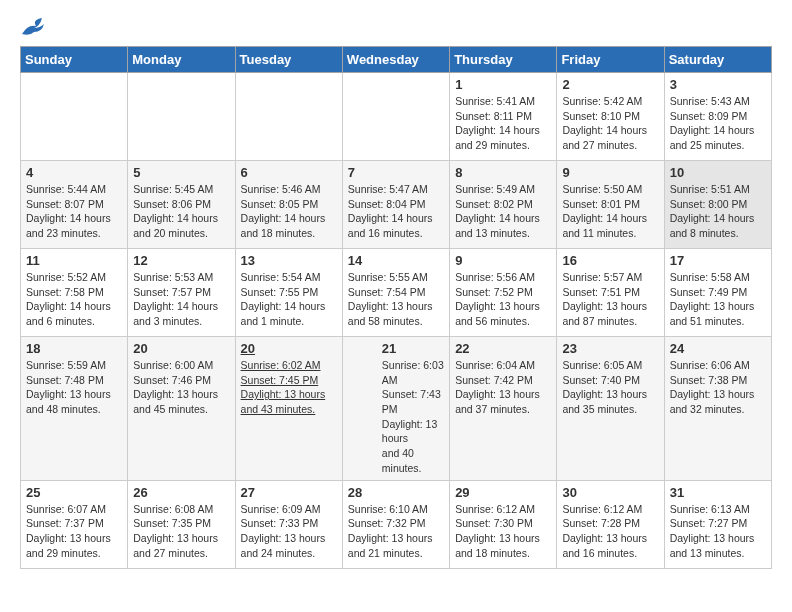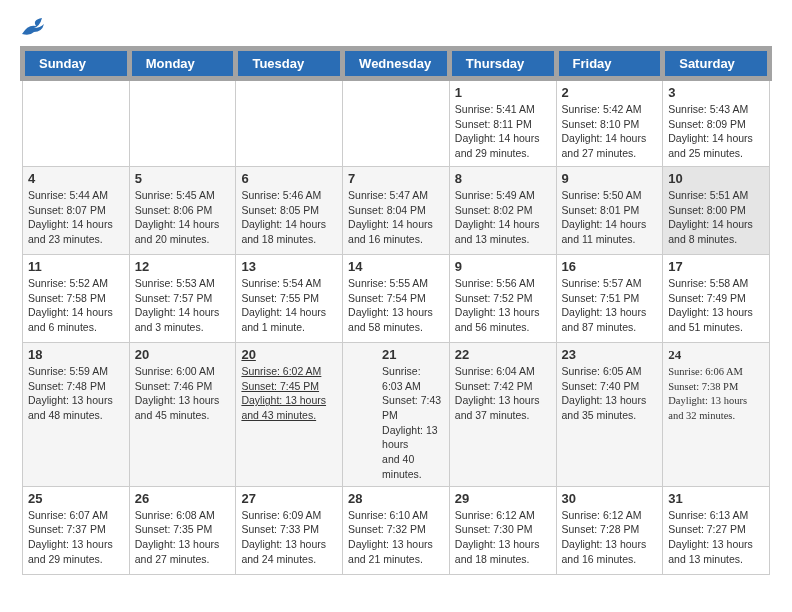--- a/index.html
+++ b/index.html
@@ -45,24 +45,24 @@
     }
     .calendar {
       width: 100%;
       border-collapse: collapse;
       table-layout: fixed;
     }
     .calendar th {
       background: #2a6db5;
       color: #fff;
       text-align: left;
-      padding: 5px 14px;
+      padding: 5px 4px;
       font-size: 13px;
       font-weight: bold;
-      border: 5px solid #a3a3a3;
+      border: 1px solid #a3a3a3;
     }
     .calendar td {
       border: 1px solid #ccc;
       vertical-align: top;
       padding: 4px 5px;
       height: 88px;
       background: #fff;
       font-size: 11px;
       color: #333;
     }
@@ -282,21 +282,21 @@
           <div class="cell-text">Daylight: 13 hours</div>
           <div class="cell-text">and 37 minutes.</div>
         </td>
         <td style="background: rgb(245, 245, 245);">
           <span class="day-num">23</span>
           <div class="cell-text">Sunrise: 6:05 AM</div>
           <div class="cell-text">Sunset: 7:40 PM</div>
           <div class="cell-text">Daylight: 13 hours</div>
           <div class="cell-text">and 35 minutes.</div>
         </td>
-        <td style="background: rgb(245, 245, 245); font-family: Liberation Serif, serif;">
+        <td style="background: rgb(245, 245, 245);">
           <span class="day-num">24</span>
           <div class="cell-text">Sunrise: 6:06 AM</div>
           <div class="cell-text">Sunset: 7:38 PM</div>
           <div class="cell-text">Daylight: 13 hours</div>
           <div class="cell-text">and 32 minutes.</div>
         </td>
       </tr>
       <tr>
         <td>
           <span class="day-num">25</span>

